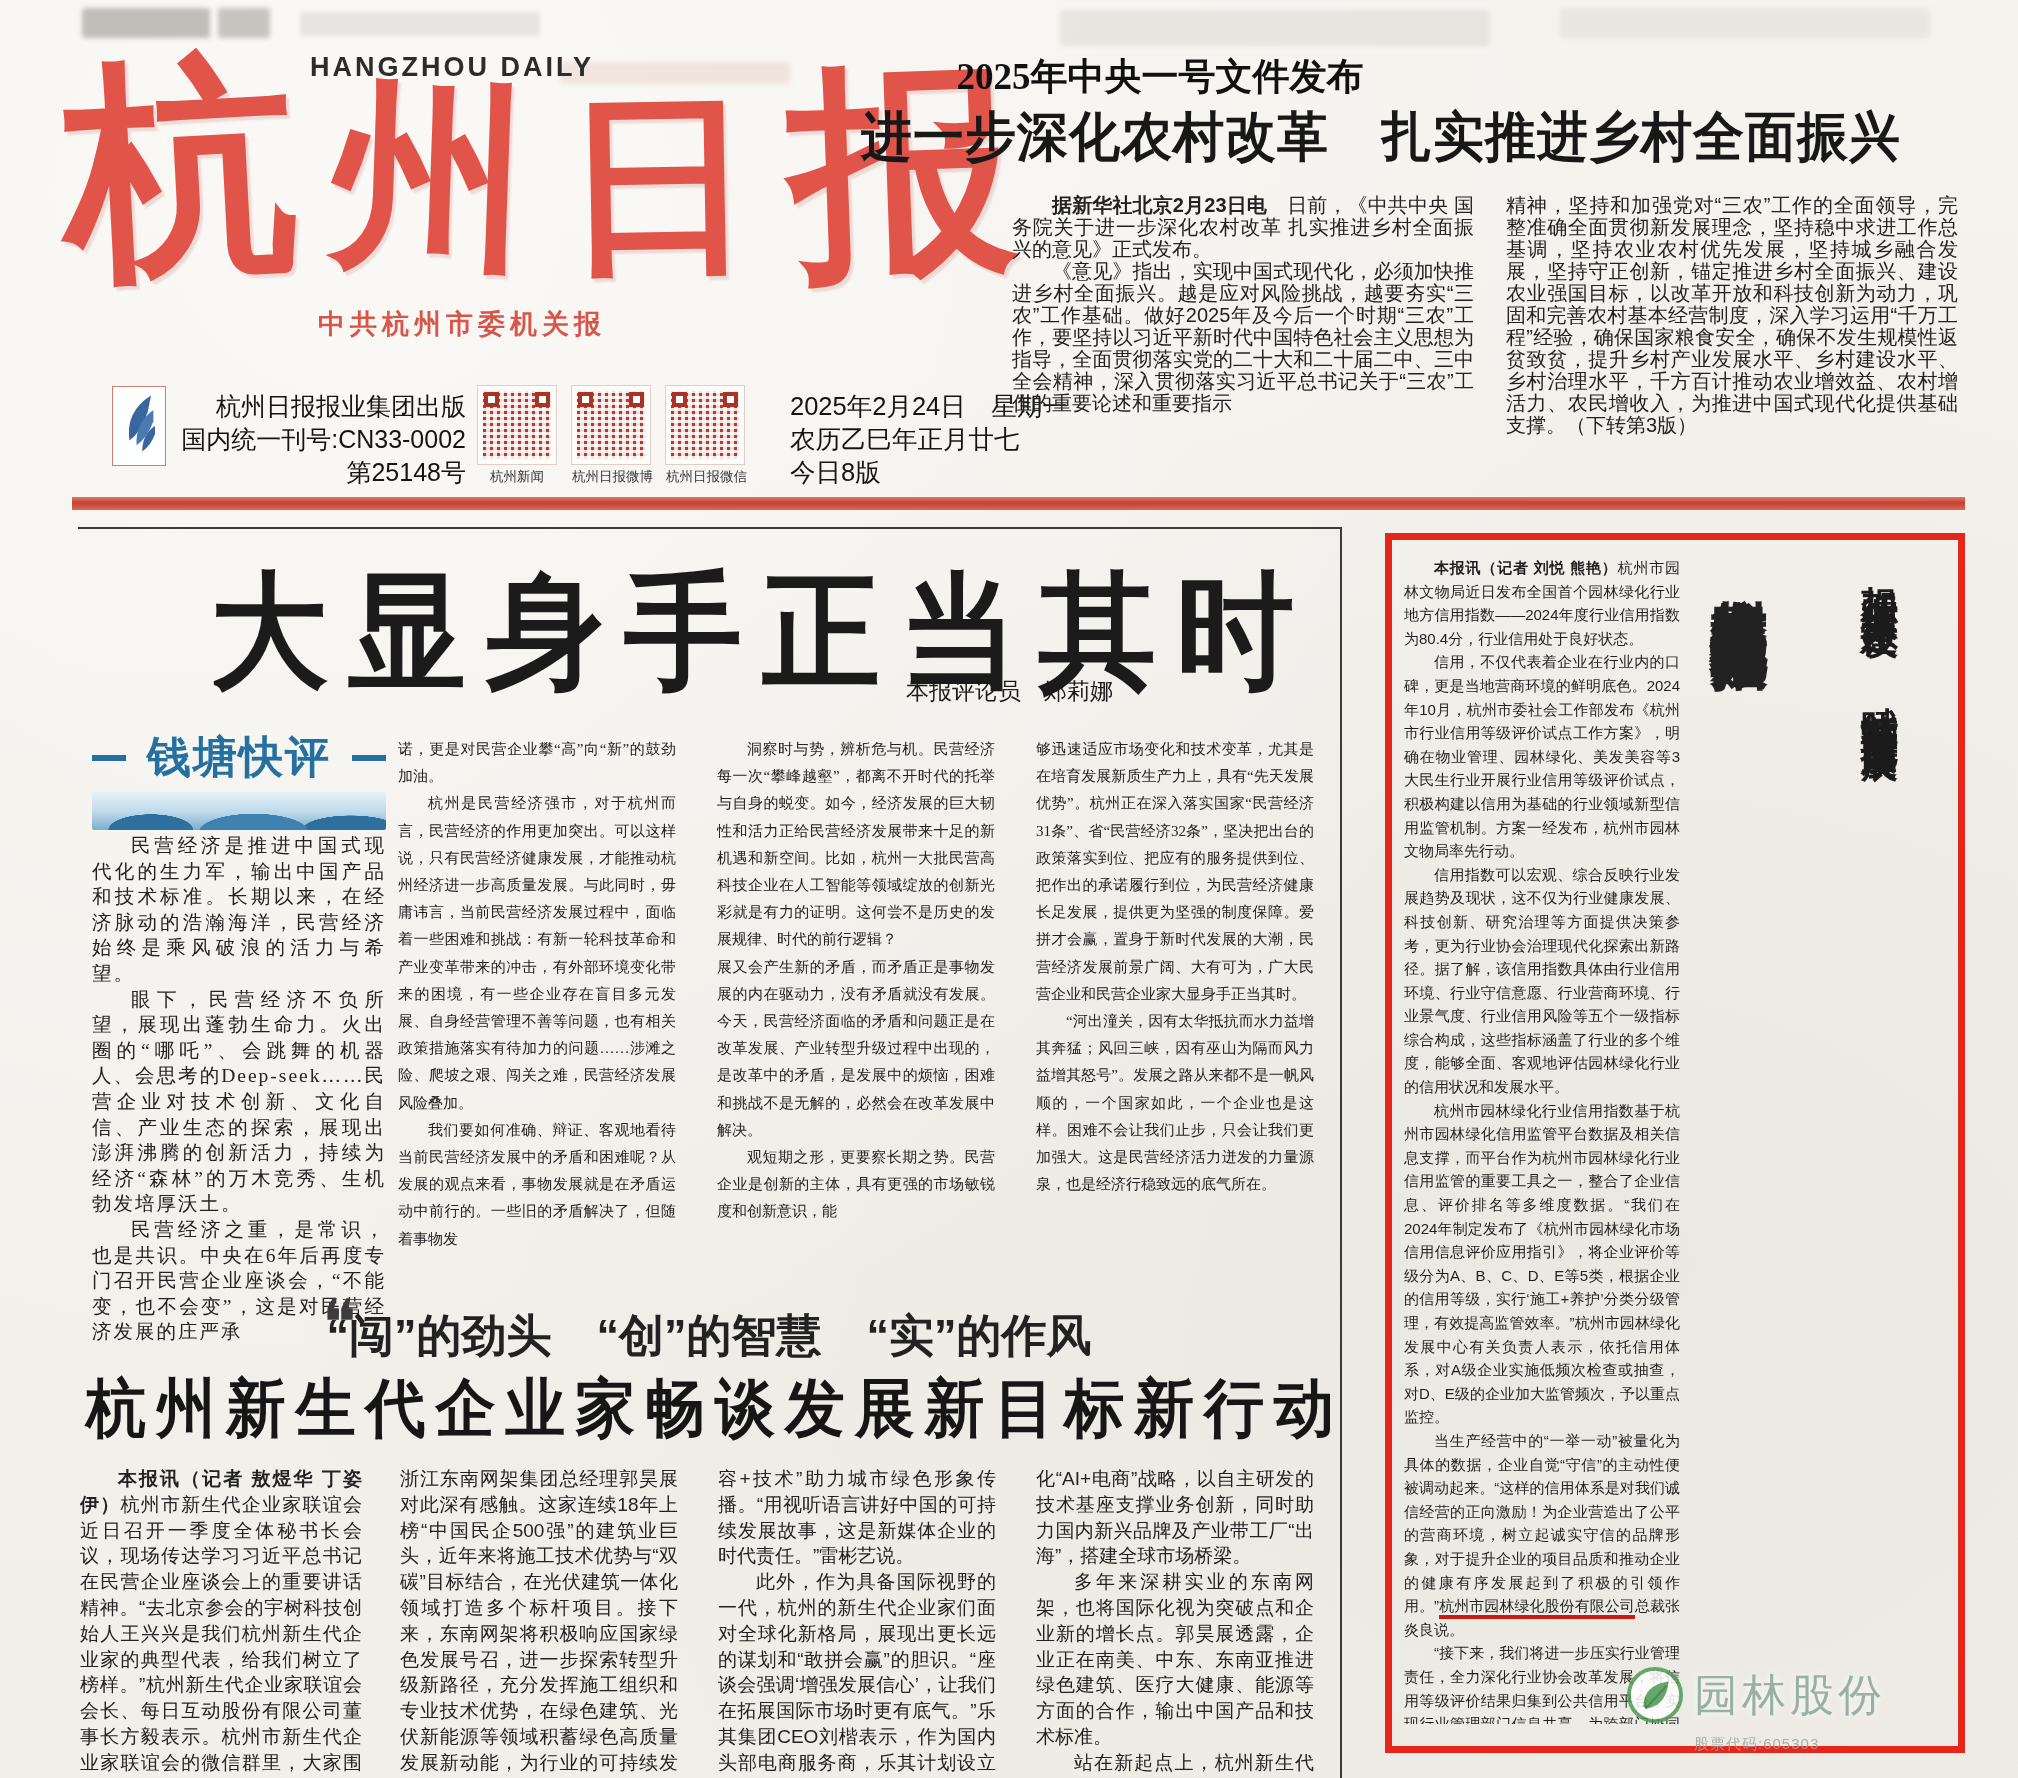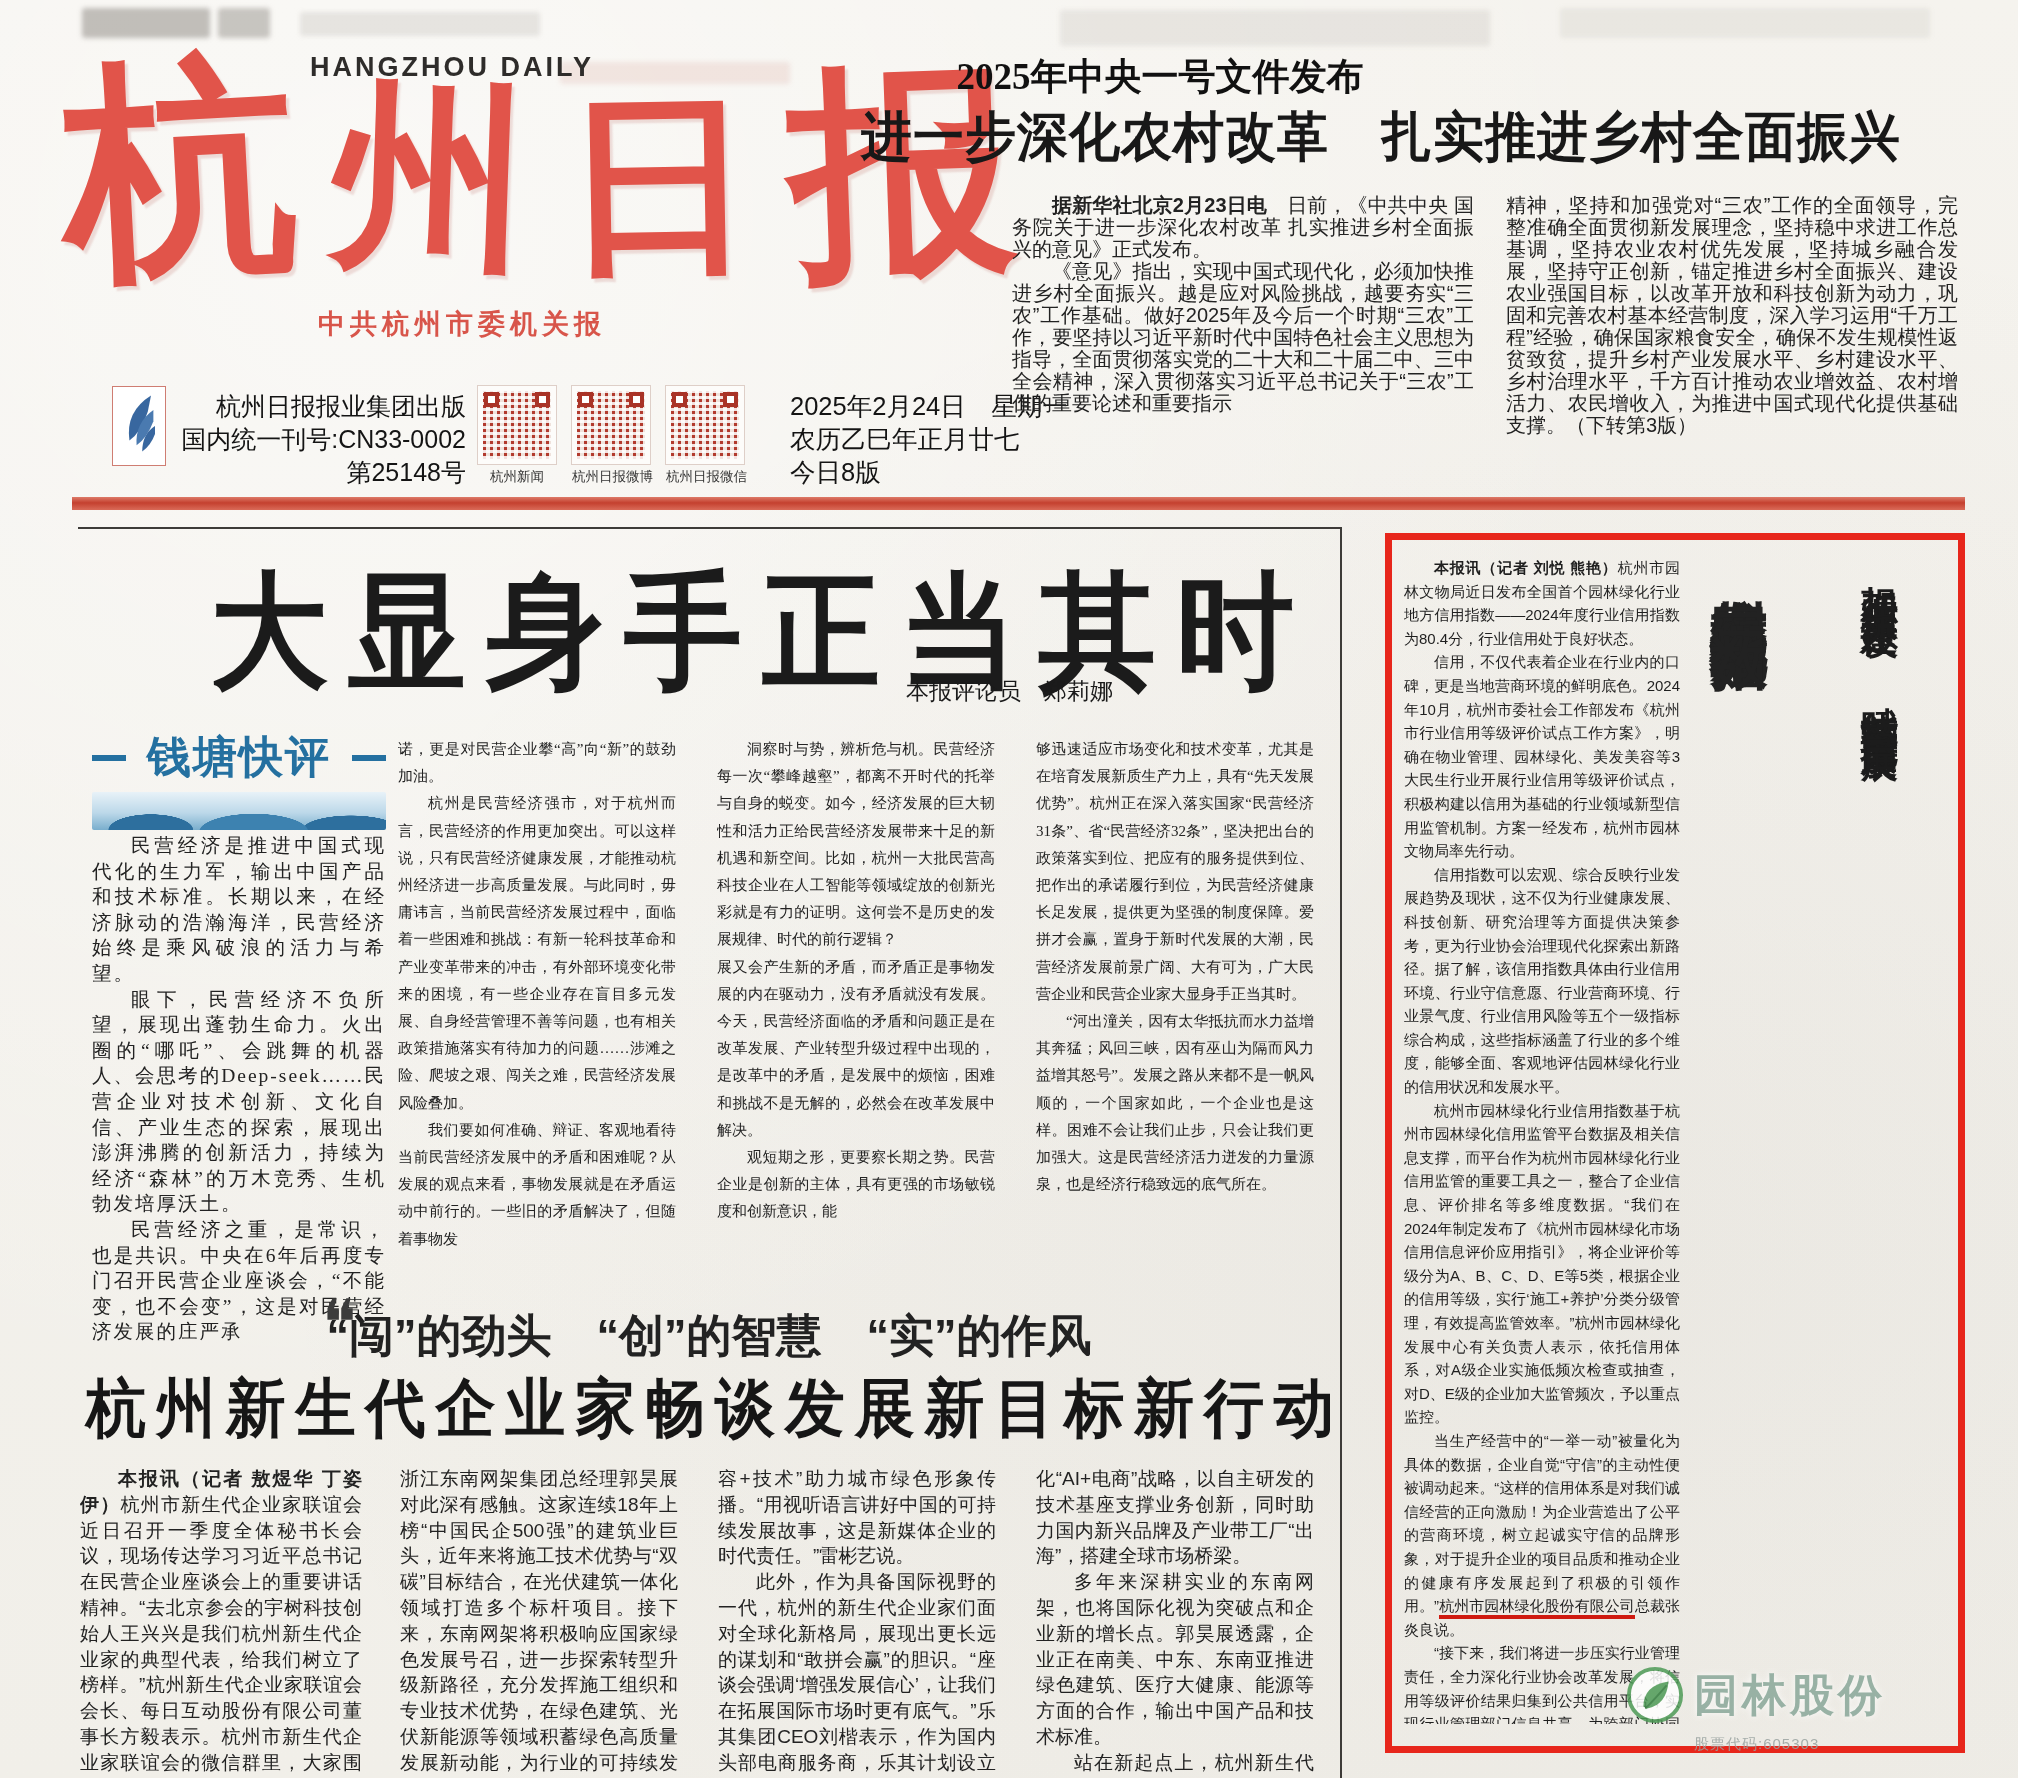--- a/index.html
+++ b/index.html
@@ -91,21 +91,21 @@
            font-size:15px;line-height:23.6px;color:#1f1f1f;}
   .cb-headline{position:absolute;left:282px;top:12px;width:132px;height:1184px;
                writing-mode:vertical-rl;font-size:57px;font-weight:900;letter-spacing:2px;
                line-height:132px;color:#222;}
   .cb-kicker{position:absolute;left:418px;top:16px;width:138px;height:1160px;
              writing-mode:vertical-rl;font-size:37px;font-weight:700;letter-spacing:4px;
              line-height:138px;color:#1c1c1c;}
   .u-red{border-bottom:4px solid #cf1a10;padding-bottom:1px;}
   
   .watermark{left:1626px;top:1666px;display:flex;align-items:flex-start;gap:10px;opacity:.85;}
-  .wm-name{font-size:44px;font-weight:700;color:#8aa89a;letter-spacing:4px;text-shadow:0 0 6px #fff;}
+  .wm-name{font-size:44px;font-weight:400;color:#8aa89a;letter-spacing:4px;text-shadow:0 0 6px #fff;}
   .wm-code{font-size:15px;color:#9aa3a0;letter-spacing:1px;margin-top:10px;}
 </style>
 </head>
 <body>
 
 <div class="page">
 
   <div class="bleed" style="left:82px;top:8px;width:128px;height:30px;background:rgba(125,120,112,.45);"></div>
   <div class="bleed" style="left:218px;top:8px;width:52px;height:30px;background:rgba(125,120,112,.4);"></div>
   <div class="bleed" style="left:300px;top:12px;width:240px;height:24px;background:rgba(130,125,118,.16);"></div>

